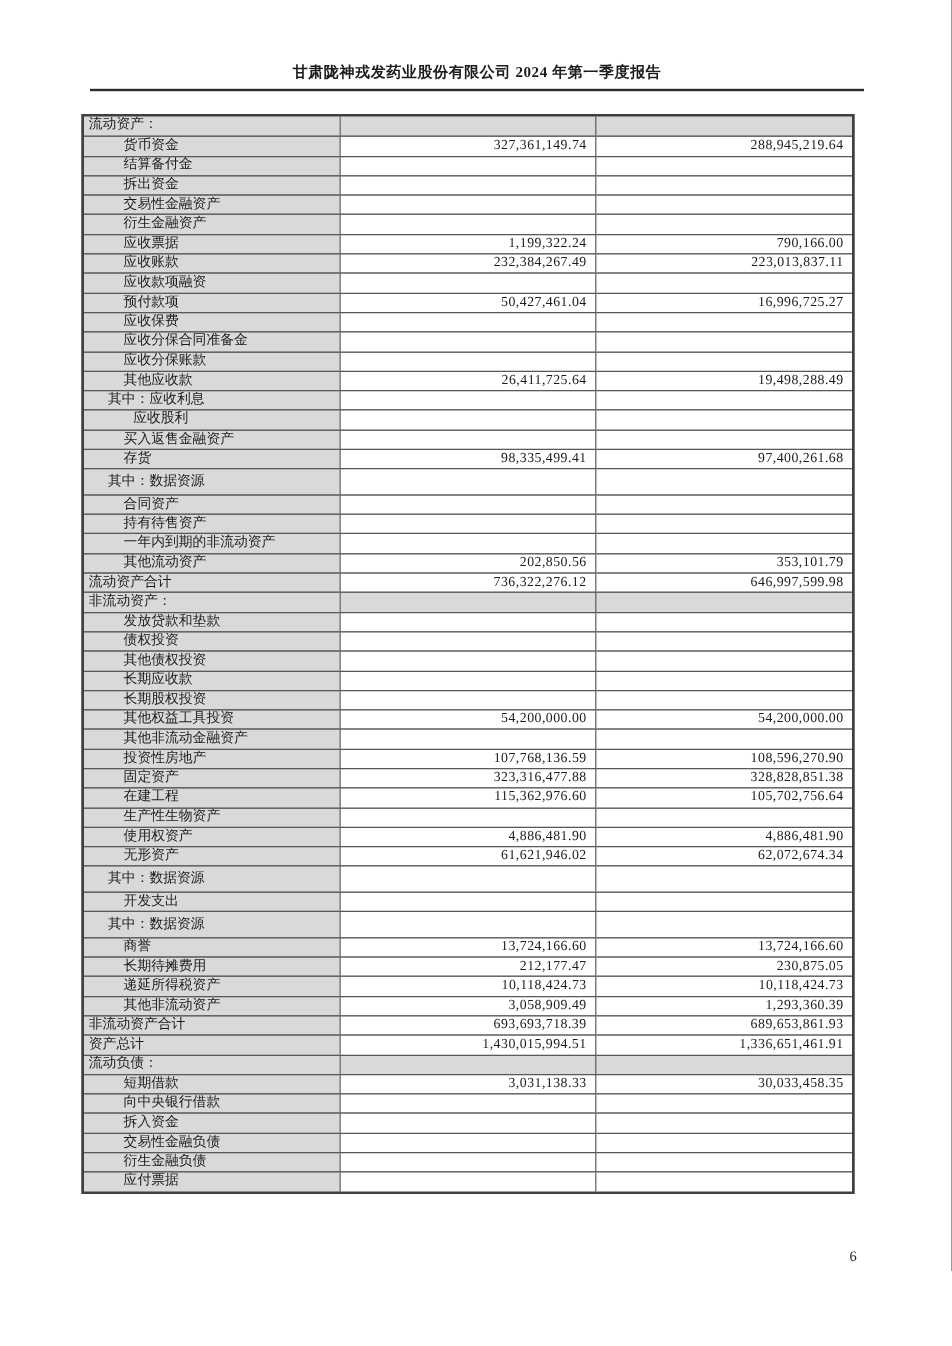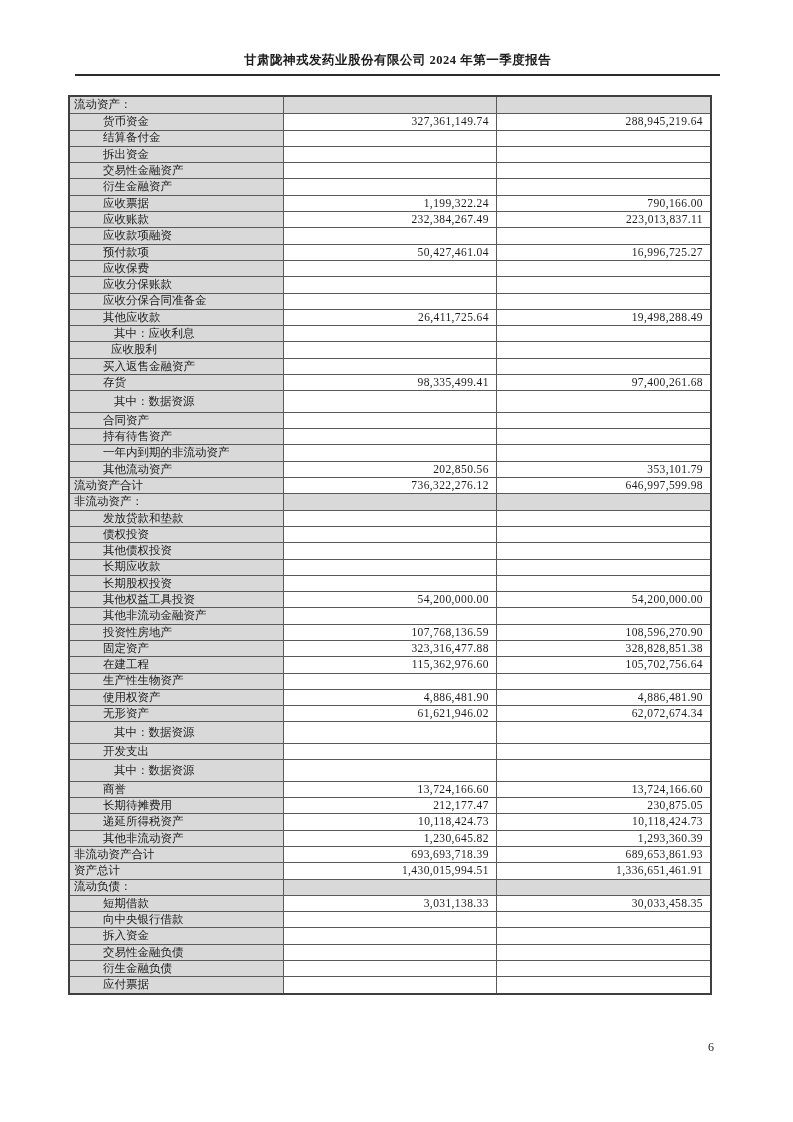--- a/index.html
+++ b/index.html
@@ -55,21 +55,21 @@
     width: 214.5px;
     justify-content: flex-end;
     padding-right: 7px;
     background: #ffffff;
     letter-spacing: 0.4px;
   }
   .td.val.mid { border-right: 1px solid #5a5a5a; }
   .tr.section .td.val { background: #d9d9d9; }
   .ind0 { padding-left: 4px; }
   .ind1 { padding-left: 33px; }
-  .ind2 { padding-left: 44px; }
+  .ind2 { padding-left: 20px; }
   .ind3 { padding-left: 41px; }
   .page-number {
     position: absolute;
     top: 1040px;
     left: 708px;
     font-size: 12px;
   }
 </style>
 </head>
 <body>
@@ -126,26 +126,26 @@
       <div class="td label ind1">预付款项</div>
       <div class="td val mid">50,427,461.04</div>
       <div class="td val">16,996,725.27</div>
     </div>
     <div class="tr">
       <div class="td label ind1">应收保费</div>
       <div class="td val mid"></div>
       <div class="td val"></div>
     </div>
     <div class="tr">
+      <div class="td label ind1">应收分保合同准备金</div>
+      <div class="td val mid"></div>
+      <div class="td val"></div>
+    </div>
+    <div class="tr">
       <div class="td label ind1">应收分保账款</div>
-      <div class="td val mid"></div>
-      <div class="td val"></div>
-    </div>
-    <div class="tr">
-      <div class="td label ind1">应收分保合同准备金</div>
       <div class="td val mid"></div>
       <div class="td val"></div>
     </div>
     <div class="tr">
       <div class="td label ind1">其他应收款</div>
       <div class="td val mid">26,411,725.64</div>
       <div class="td val">19,498,288.49</div>
     </div>
     <div class="tr">
       <div class="td label ind2">其中：应收利息</div>
@@ -292,21 +292,21 @@
       <div class="td val mid">212,177.47</div>
       <div class="td val">230,875.05</div>
     </div>
     <div class="tr">
       <div class="td label ind1">递延所得税资产</div>
       <div class="td val mid">10,118,424.73</div>
       <div class="td val">10,118,424.73</div>
     </div>
     <div class="tr">
       <div class="td label ind1">其他非流动资产</div>
-      <div class="td val mid">1,230,645.82</div>
+      <div class="td val mid">3,058,909.49</div>
       <div class="td val">1,293,360.39</div>
     </div>
     <div class="tr">
       <div class="td label ind0">非流动资产合计</div>
       <div class="td val mid">693,693,718.39</div>
       <div class="td val">689,653,861.93</div>
     </div>
     <div class="tr">
       <div class="td label ind0">资产总计</div>
       <div class="td val mid">1,430,015,994.51</div>

